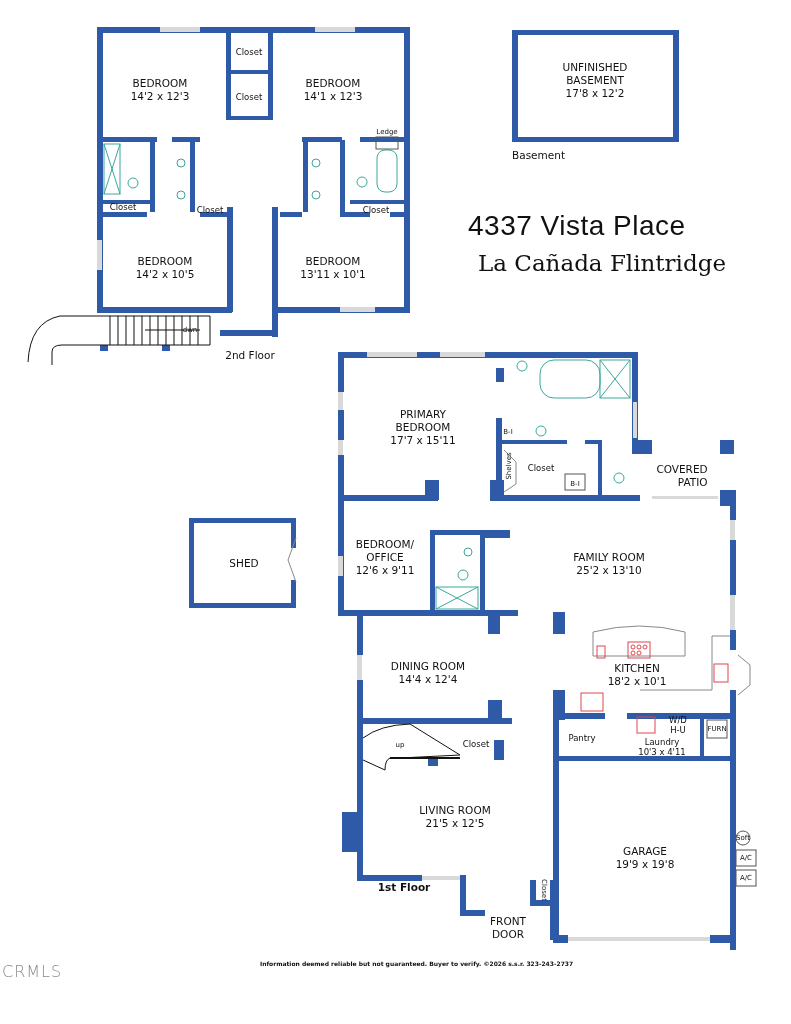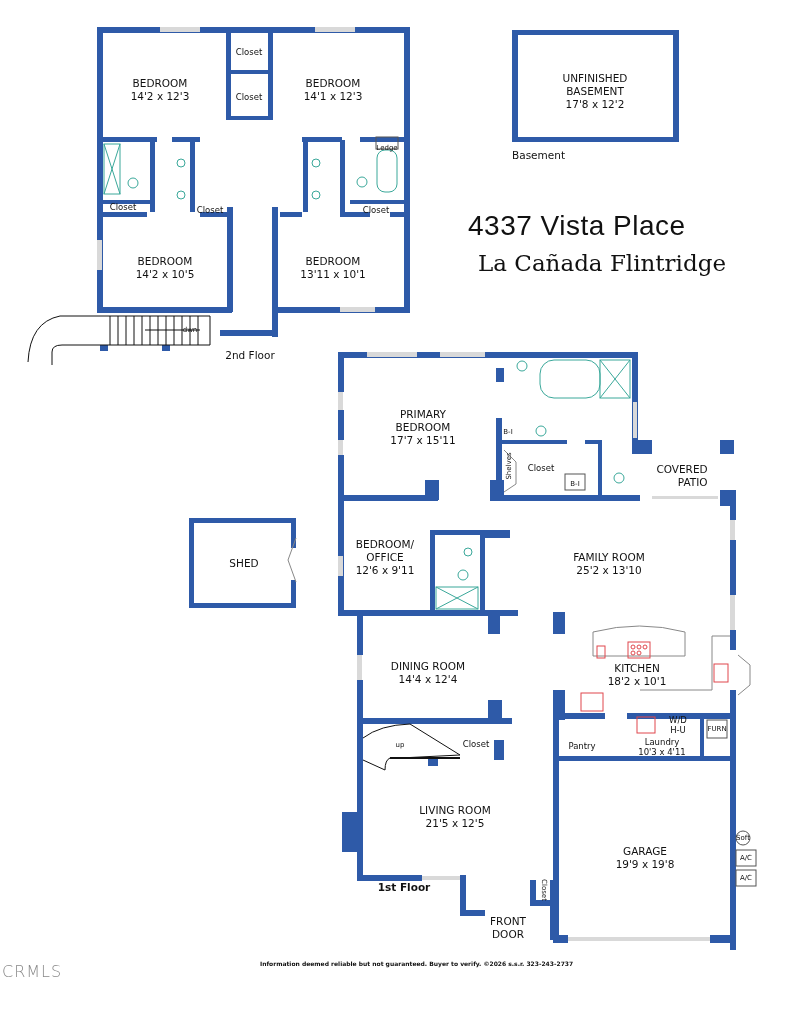--- a/index.html
+++ b/index.html
@@ -200,25 +200,25 @@
 <div class="lbl" style="left:160px;top:90px;"><span>BEDROOM</span><br><span>14'2 x 12'3</span></div>
 <div class="lbl" style="left:333px;top:90px;"><span>BEDROOM</span><br><span>14'1 x 12'3</span></div>
 <div class="lbl" style="left:165px;top:268px;"><span>BEDROOM</span><br><span>14'2 x 10'5</span></div>
 <div class="lbl" style="left:333px;top:268px;"><span>BEDROOM</span><br><span>13'11 x 10'1</span></div>
 
 <div class="lbl small" style="left:249px;top:52px;">Closet</div>
 <div class="lbl small" style="left:249px;top:97px;">Closet</div>
 <div class="lbl small" style="left:123px;top:207px;">Closet</div>
 <div class="lbl small" style="left:210px;top:210px;">Closet</div>
 <div class="lbl small" style="left:376px;top:210px;">Closet</div>
-<div class="lbl tiny" style="left:387px;top:148px;text-align:right;">Ledge</div>
+<div class="lbl tiny" style="left:387px;top:132px;text-align:right;">Ledge</div>
 <div class="lbl tiny" style="left:190px;top:330px;">dwn</div>
 <div class="lbl" style="left:250px;top:355px;">2nd Floor</div>
 
-<div class="lbl" style="left:595px;top:91px;">UNFINISHED
+<div class="lbl" style="left:595px;top:80px;">UNFINISHED
 BASEMENT
 17'8 x 12'2</div>
 <div class="lbl left" style="left:512px;top:149px;">Basement</div>
 
 <div class="title1">4337 Vista Place</div>
 <div class="title2">La Cañada Flintridge</div>
 
 <div class="lbl" style="left:244px;top:563px;">SHED</div>
 
 <div class="lbl" style="left:423px;top:427px;">PRIMARY
@@ -233,21 +233,21 @@
 
 <div class="lbl" style="left:385px;top:557px;">BEDROOM/
 OFFICE
 12'6 x 9'11</div>
 <div class="lbl" style="left:609px;top:564px;">FAMILY ROOM
 25'2 x 13'10</div>
 <div class="lbl" style="left:428px;top:673px;">DINING ROOM
 14'4 x 12'4</div>
 <div class="lbl" style="left:637px;top:675px;">KITCHEN
 18'2 x 10'1</div>
-<div class="lbl small" style="left:582px;top:738px;margin-top:8px;">Pantry</div>
+<div class="lbl small" style="left:582px;top:738px;">Pantry</div>
 <div class="lbl small" style="left:678px;top:725px;">W/D
 H-U</div>
 <div class="lbl tiny" style="left:717px;top:729px;">FURN</div>
 <div class="lbl small" style="left:662px;top:747px;">Laundry
 10'3 x 4'11</div>
 <div class="lbl small" style="left:476px;top:744px;">Closet</div>
 <div class="lbl tiny" style="left:400px;top:745px;">up</div>
 
 <div class="lbl" style="left:455px;top:817px;">LIVING ROOM
 21'5 x 12'5</div>

